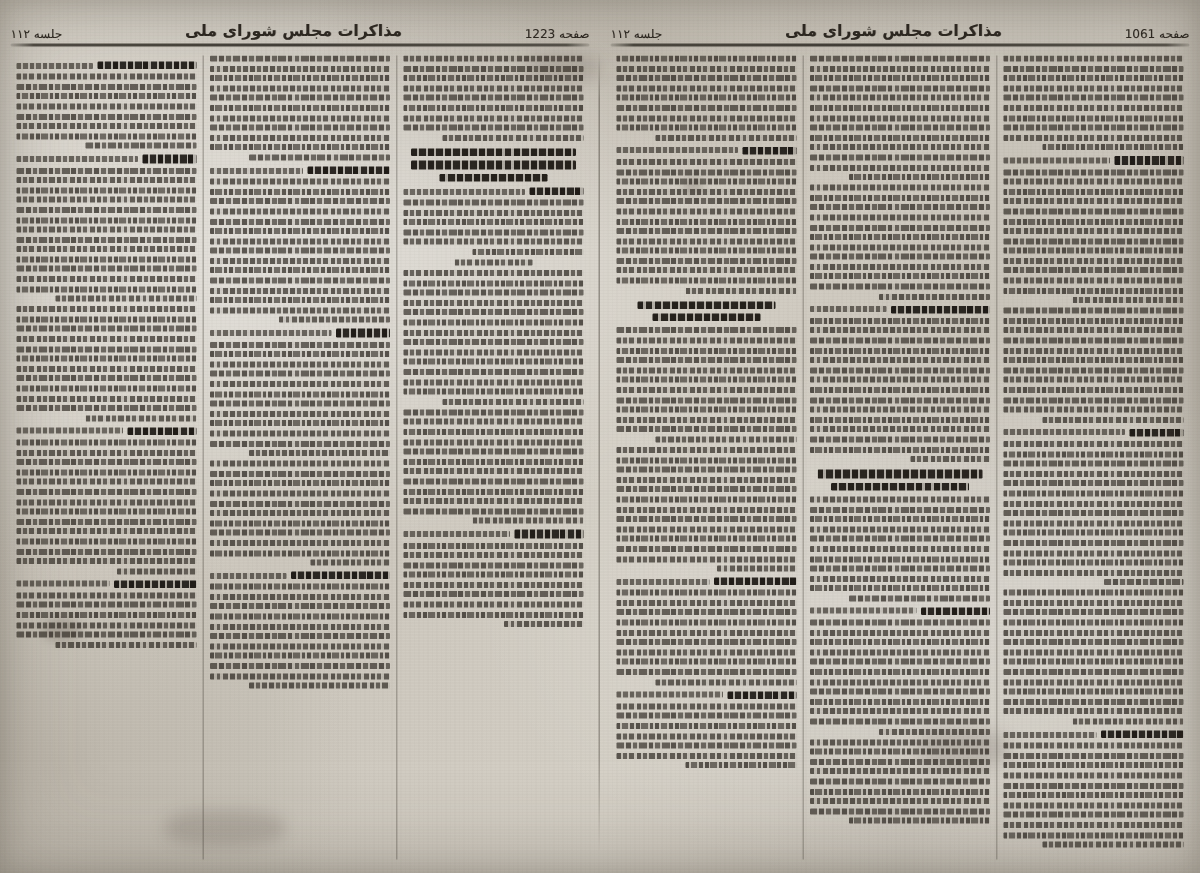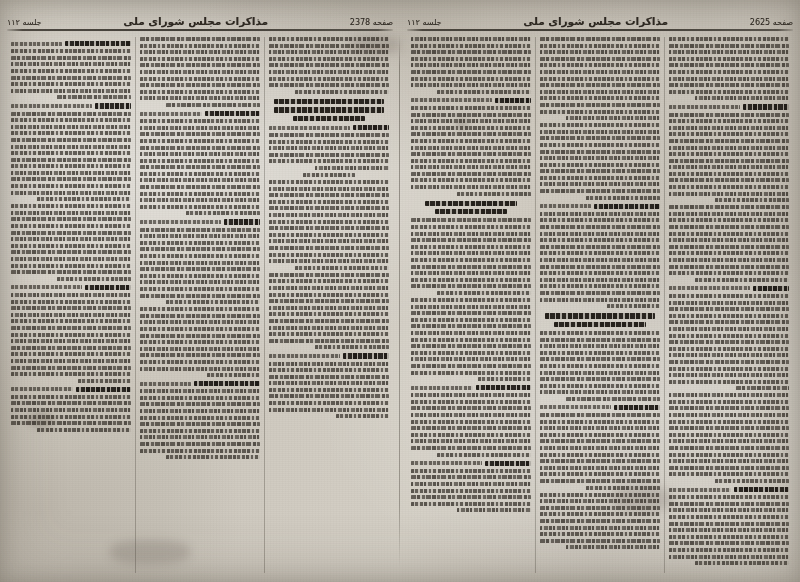--- a/index.html
+++ b/index.html
@@ -169,21 +169,21 @@
 <body>
 
 <div class="scan"></div>
 
 <div class="spread">
 
   <div class="page right">
 
     <div class="pg-head">
       <div class="row">
-        <div class="num">صفحه 2625</div>
+        <div class="num">صفحه 1061</div>
         <div class="title">مذاکرات مجلس شورای ملی</div>
         <div class="num">جلسه ۱۱۲</div>
       </div>
       <div class="rule"></div>
     </div>
 
     <div class="cols">
 
       <div class="col">
         <div class="para">
@@ -484,21 +484,21 @@
         </div>
       </div>
 
     </div>
   </div>
 
   <div class="page left">
 
     <div class="pg-head">
       <div class="row">
-        <div class="num">صفحه 2378</div>
+        <div class="num">صفحه 1223</div>
         <div class="title">مذاکرات مجلس شورای ملی</div>
         <div class="num">جلسه ۱۱۲</div>
       </div>
       <div class="rule"></div>
     </div>
 
     <div class="cols">
 
       <div class="col">
         <div class="para">

